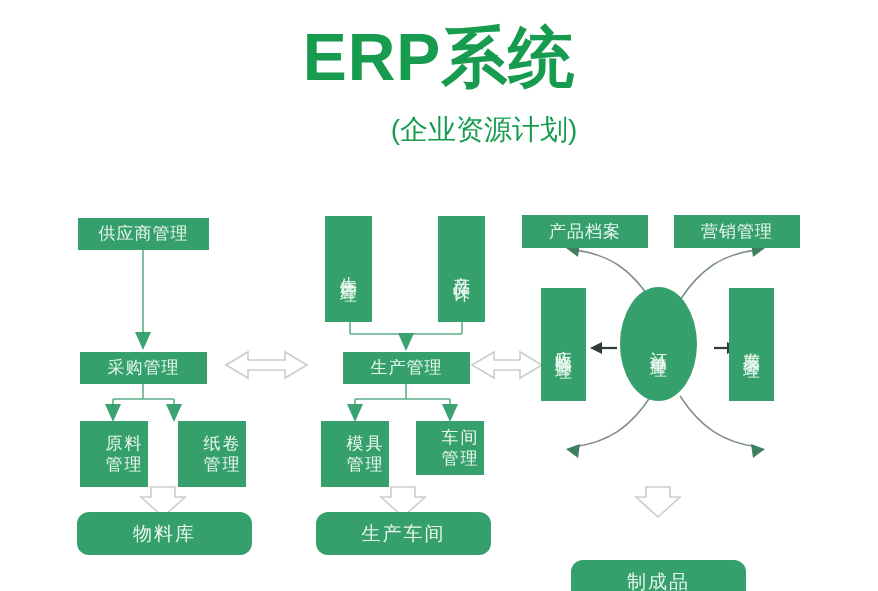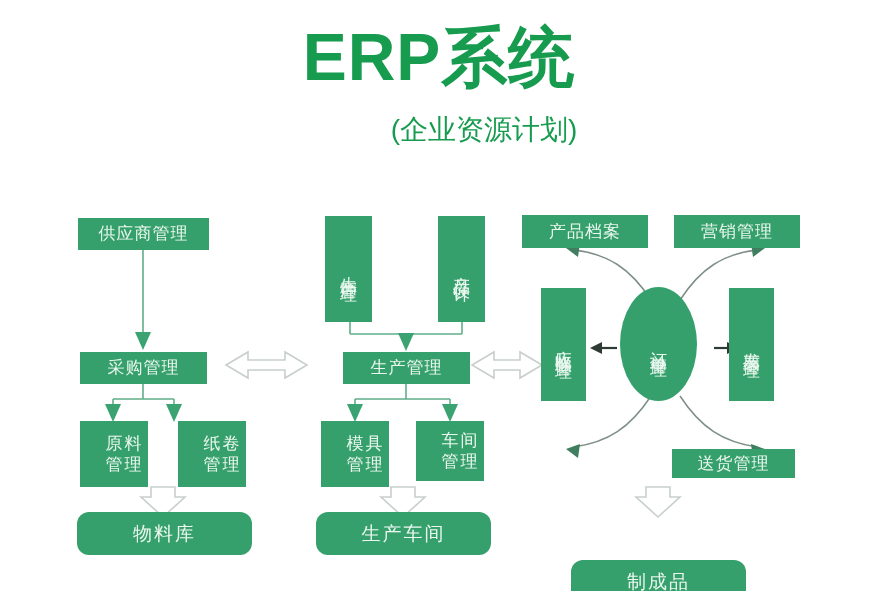--- a/index.html
+++ b/index.html
@@ -196,33 +196,32 @@
 
   <div class="box flat vertical" style="left:325px; top:216px; width:47px; height:106px;">生产管理</div>
 
   <div class="box flat vertical" style="left:438px; top:216px; width:47px; height:106px;">产品设计</div>
 
   <div class="box flat" style="left:343px; top:352px; width:127px; height:32px;">生产管理</div>
 
   <div class="box flat two-line" style="left:321px; top:421px; width:68px; height:66px;">模具
 管理</div>
 
-  <div class="box flat two-line" style="left:416px; top:421px; width:68px; height:60px;">车间
+  <div class="box flat two-line" style="left:416px; top:421px; width:68px; height:54px;">车间
 管理</div>
 
   <div class="box rounded" style="left:316px; top:512px; width:175px; height:43px;">生产车间</div>
 
   <div class="box flat" style="left:522px; top:215px; width:126px; height:33px;text-align:right;">产品档案</div>
 
   <div class="box flat" style="left:674px; top:215px; width:126px; height:33px;">营销管理</div>
 
   <div class="box flat vertical" style="left:541px; top:288px; width:45px; height:113px;">应收款管理</div>
 
   <div class="box ellipse" style="left:620px; top:287px; width:77px; height:114px;">订单管理</div>
 
   <div class="box flat vertical" style="left:729px; top:288px; width:45px; height:113px;">发票管理</div>
 
 
-  <div class="box flat" style="left:672px; top:449px; width:123px; height:29px;">送货管理</div>
 
   <div class="box rounded" style="left:571px; top:512px; width:175px; height:43px;margin-top:48px;">制成品</div>
 
 </div>
 
 </body></html>

